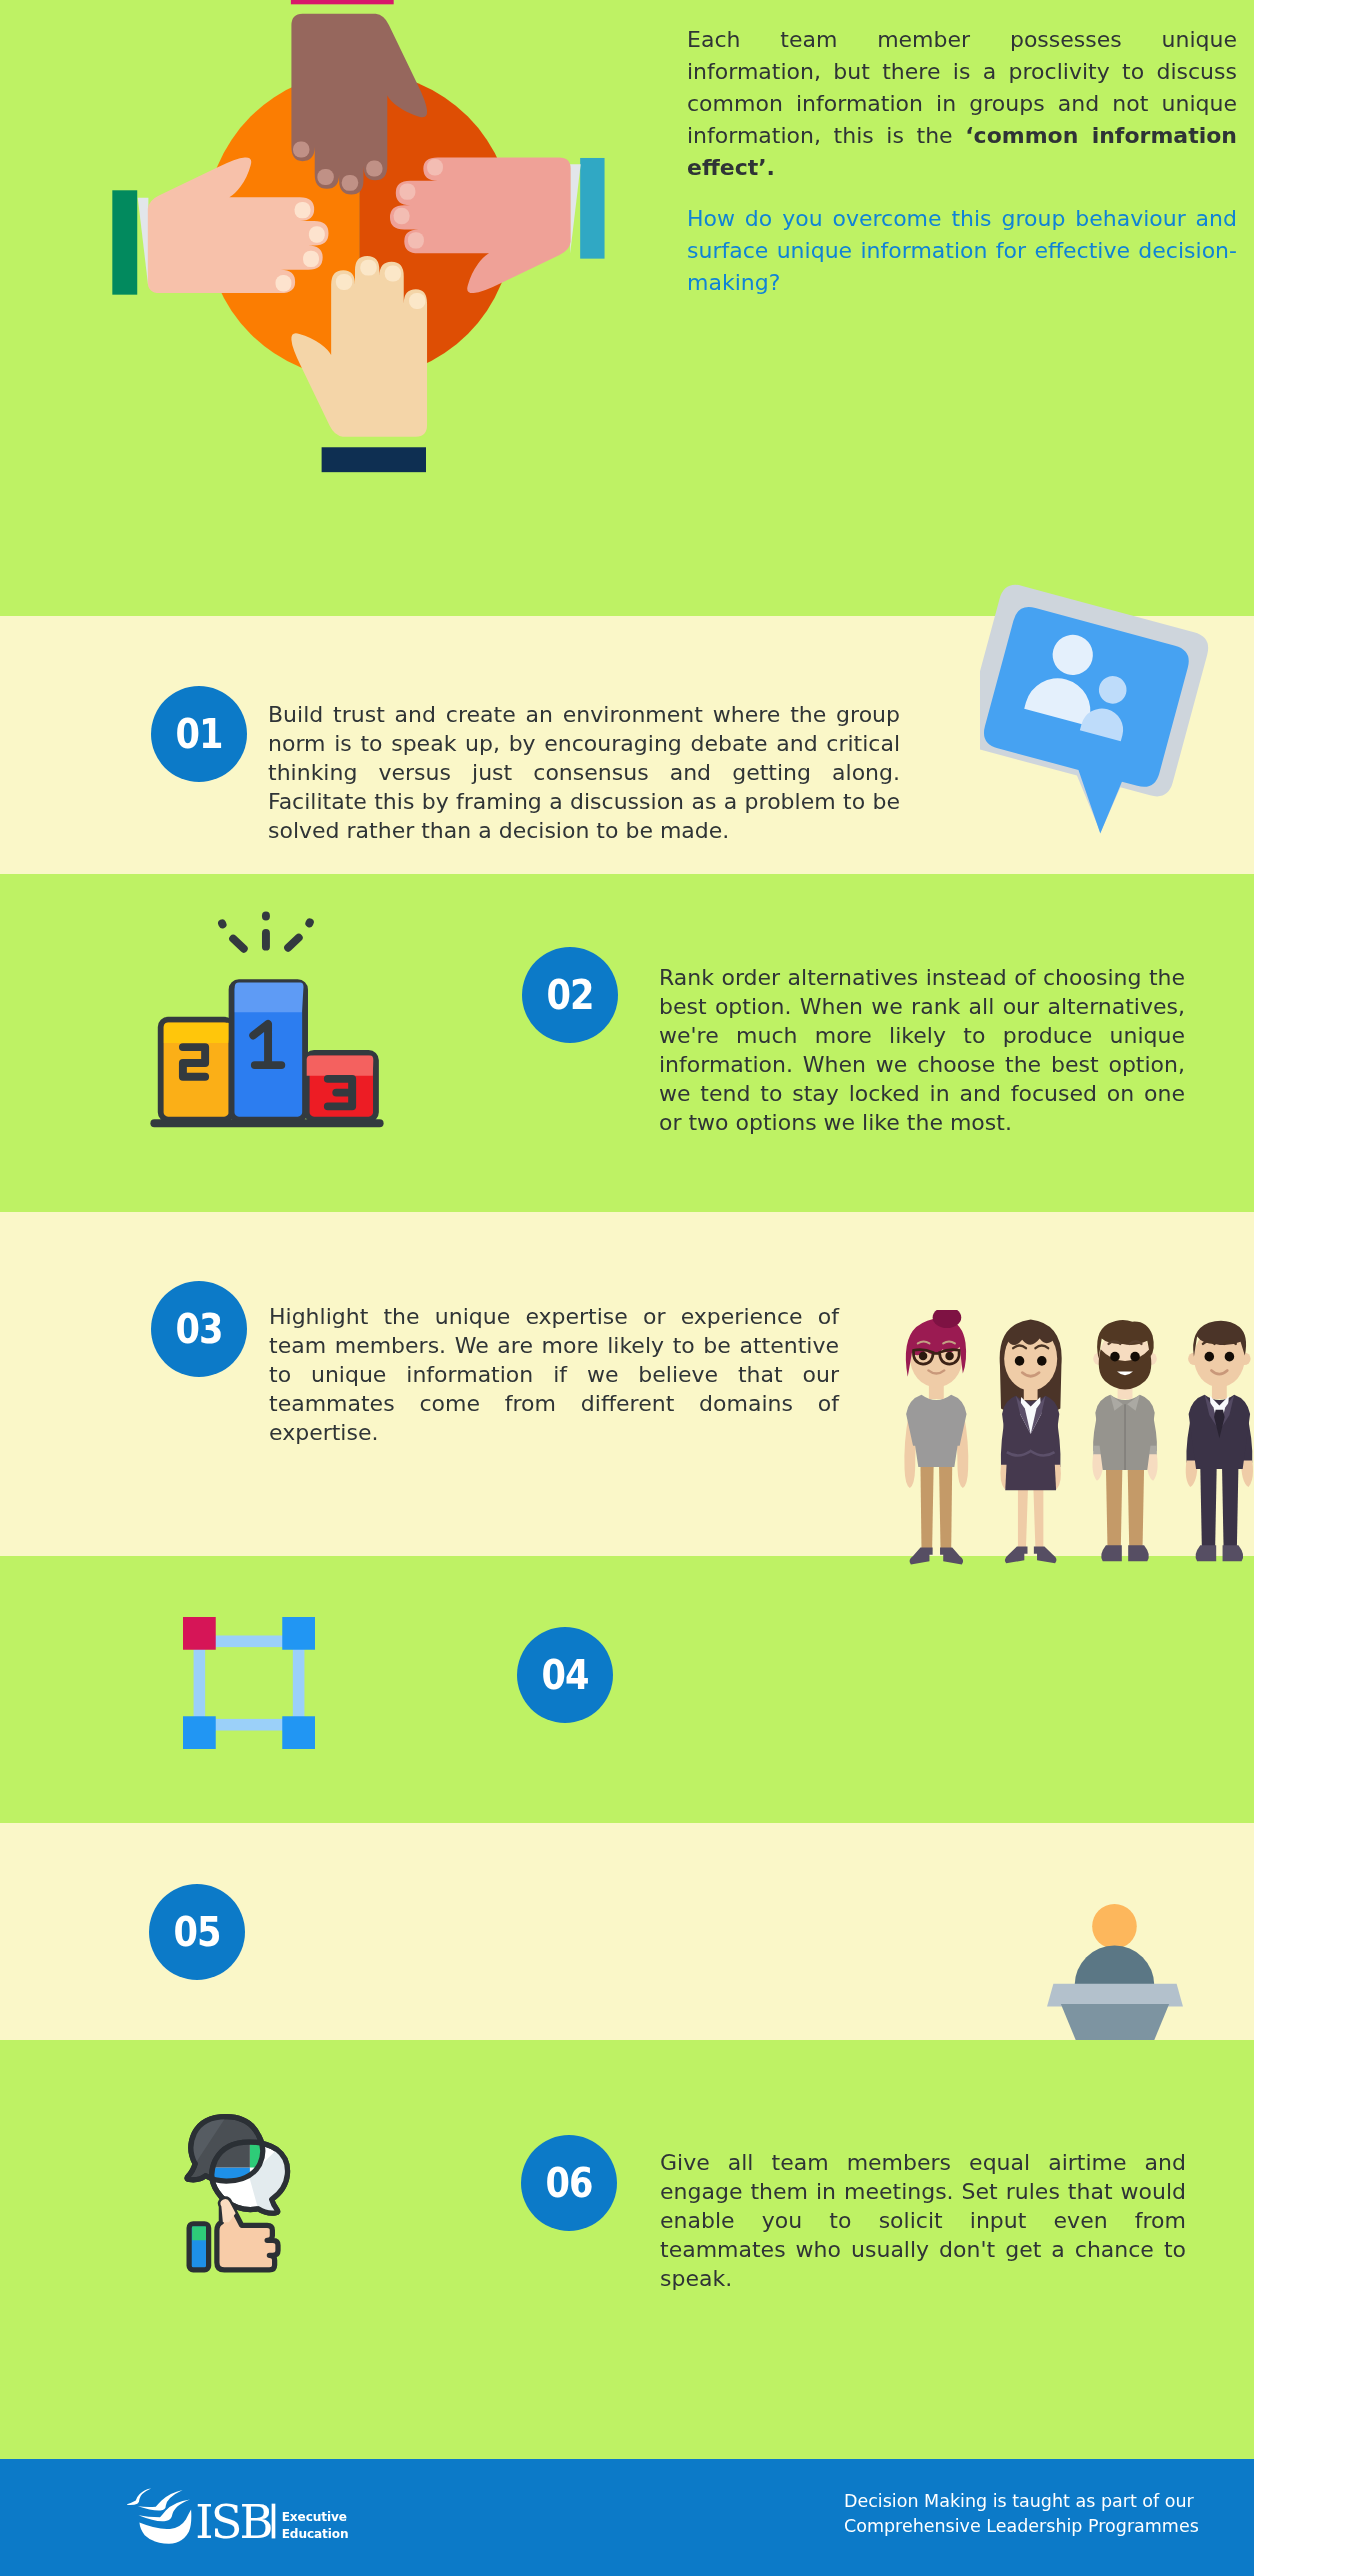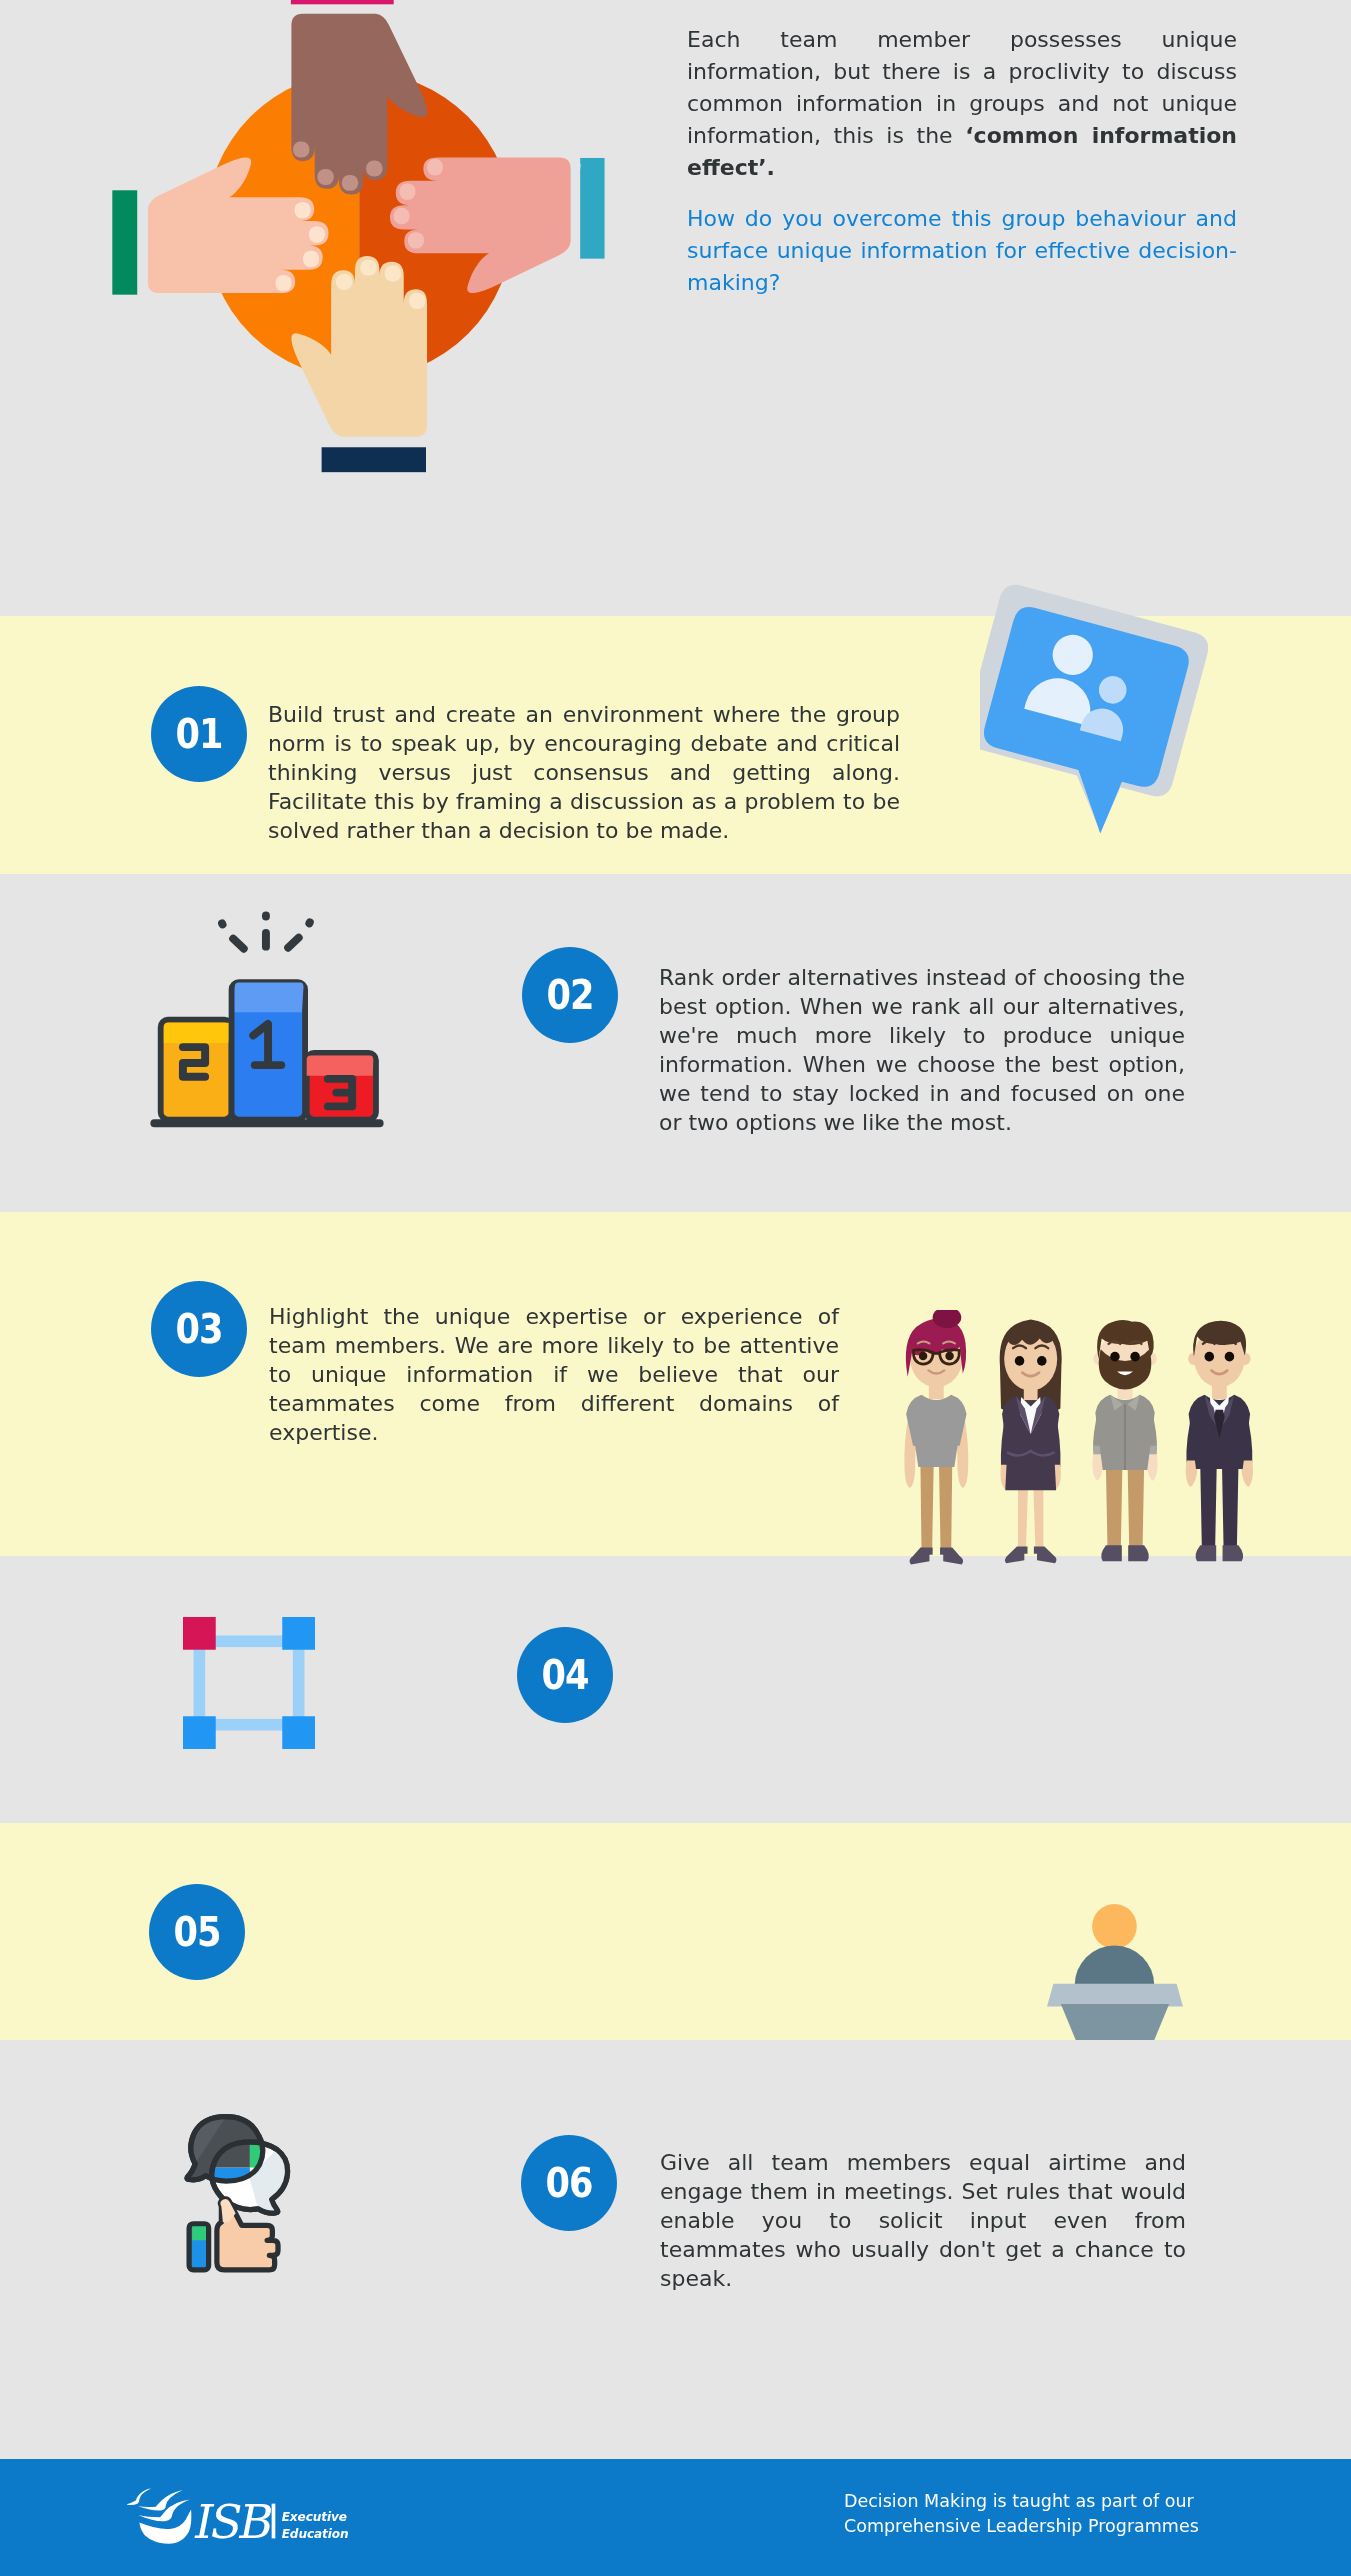--- a/index.html
+++ b/index.html
@@ -1,40 +1,40 @@
 <!DOCTYPE html>
 <html style="font-size:8.5px"><head>
 <meta charset="utf-8">
 <title>Common Information Effect</title>
 <style>
   *{box-sizing:border-box;margin:0;padding:0;}
   html,body{width:1351px;height:2576px;background:#fff;}
   body{font-family:"DejaVu Sans",sans-serif;}
-  .page{position:relative;width:1351px;height:2576px;overflow:hidden;background:#e5e5e5;}
+  .page{position:relative;width:1254px;height:2576px;overflow:hidden;background:#bef264;}
   .band{position:absolute;left:0;width:1351px;background:#FAF7C8;}
   .band1{top:616px;height:258px;}
   .band2{top:1212px;height:344px;}
   .band3{top:1823px;height:217px;}
 
   .hero-art{position:absolute;left:0;top:0;width:657px;height:530px;}
   .hero-text{position:absolute;left:687px;top:24px;width:550px;}
   .hero-text p{font-size:22px;line-height:32px;color:#2F3436;text-align:justify;}
   .hero-text p span.bold{font-weight:bold;}
   .hero-text p.gap{margin-top:19px;}
   .hero-text p.hl{color:#1083D6;}
 
   .num{position:absolute;width:96px;height:96px;border-radius:50%;background:#0C7AC8;}
   .num span{position:absolute;left:0;top:0;width:96px;height:96px;
             display:flex;align-items:center;justify-content:center;
             color:#fff;font-size:40px;font-weight:bold;letter-spacing:-1.1px;transform:scaleX(0.88);}
   .stxt{position:absolute;font-size:22px;line-height:29px;color:#2F3436;text-align:justify;margin-top:28px;}
   .ic{position:absolute;}
 
   .footer{position:absolute;left:0;top:2459px;width:1351px;height:117px;background:#0C7AC8;}
-  .foot-logo{position:absolute;left:127px;top:11.7px;width:244px;height:79px;font-style:italic;}
+  .foot-logo{position:absolute;left:127px;top:11.7px;width:244px;height:79px;}
   .foot-tag{position:absolute;left:844px;top:30px;color:#fff;font-size:17.5px;line-height:25.4px;
             font-weight:normal;letter-spacing:0px;}
 </style>
 </head>
 <body>
 
 <div class="page">
 
   <div class="band band1"></div>
   <div class="band band2"></div>

